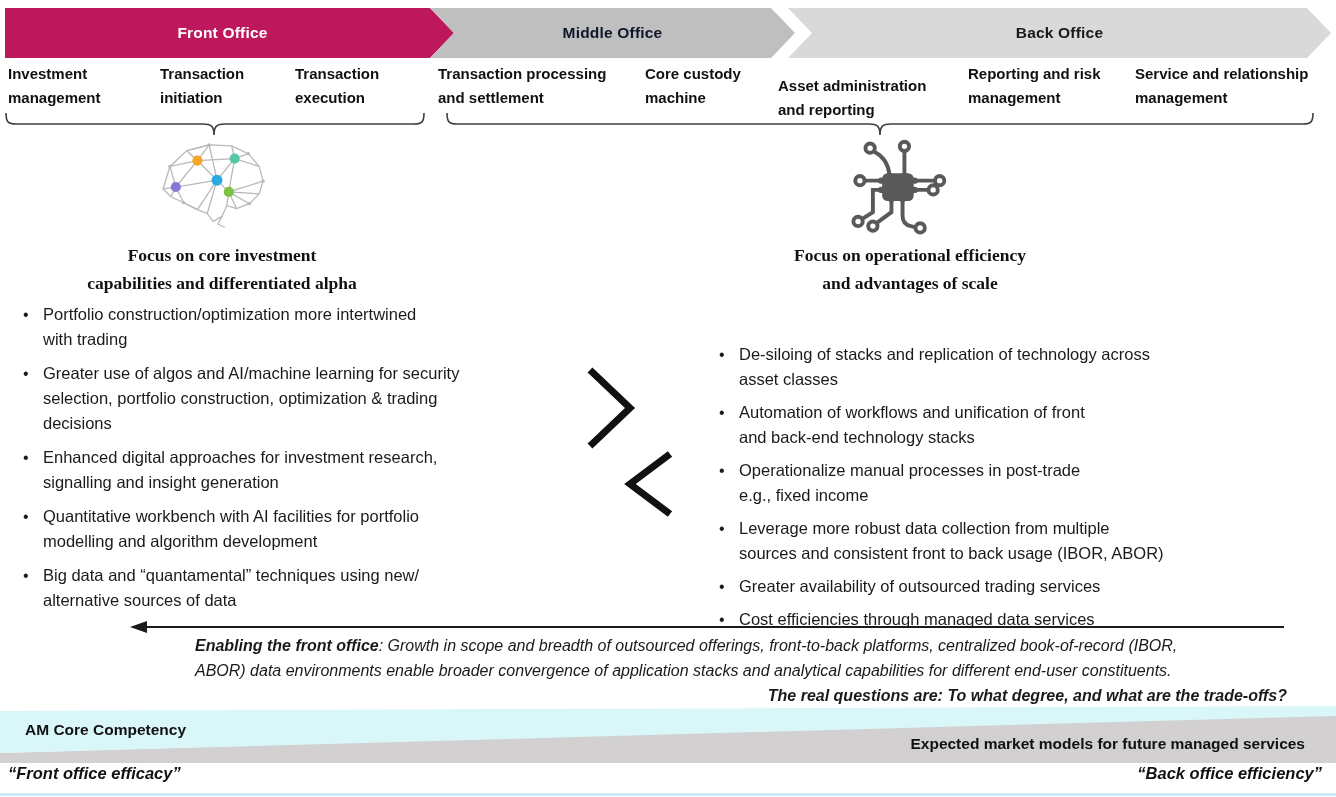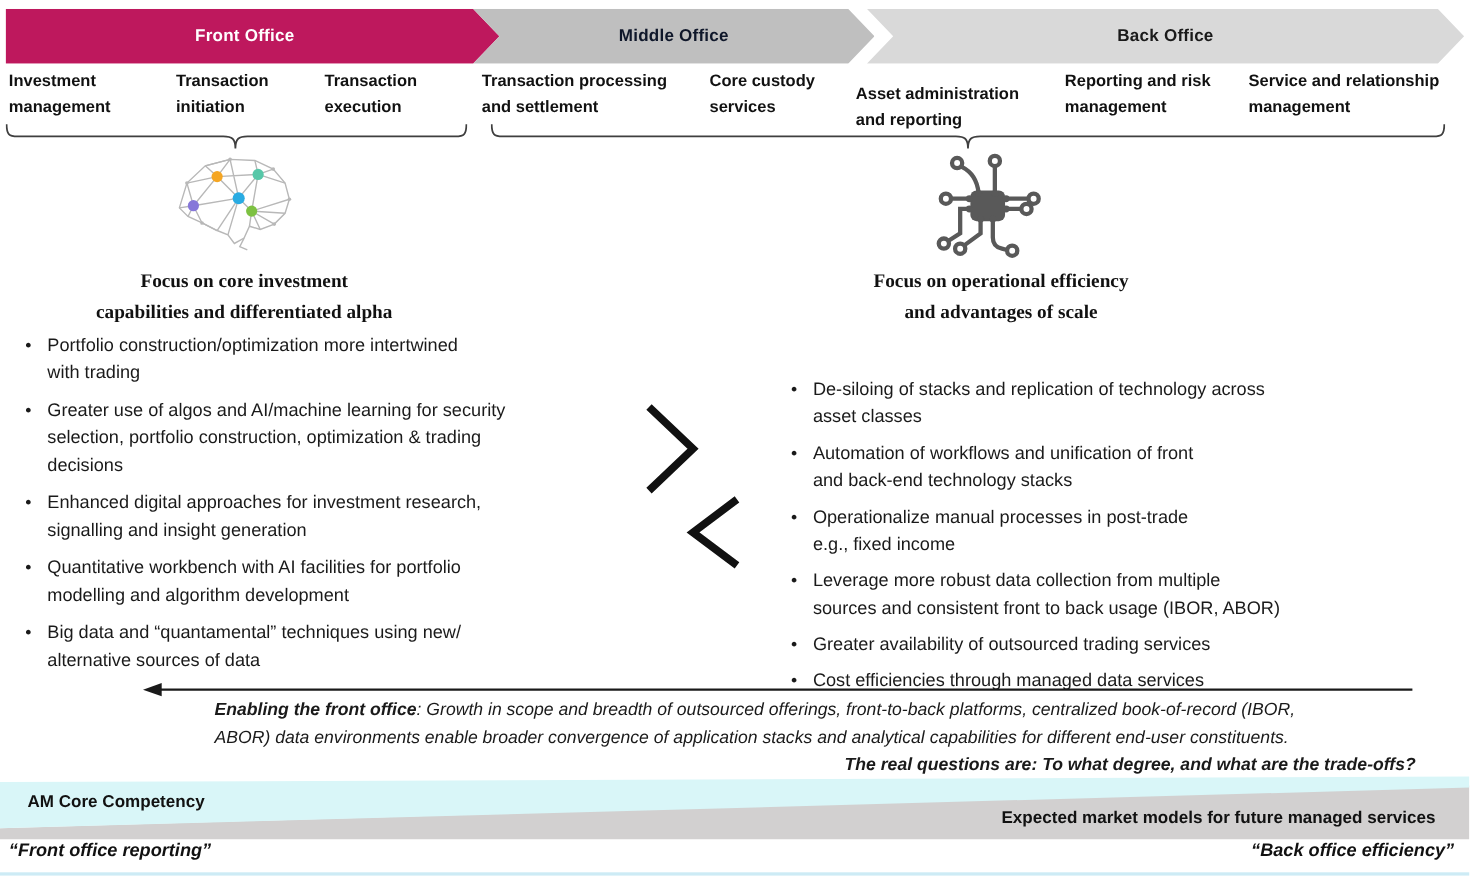--- a/index.html
+++ b/index.html
@@ -60,21 +60,21 @@
     <span>Middle Office</span>
   </div>
   <div class="chev chev-back">
     <span>Back Office</span>
   </div>
 
   <div class="func-label" style="left:8px;width:125px;">Investment management</div>
   <div class="func-label" style="left:160px;width:112px;">Transaction initiation</div>
   <div class="func-label" style="left:295px;width:112px;">Transaction execution</div>
   <div class="func-label" style="left:438px;width:195px;">Transaction processing and settlement</div>
-  <div class="func-label" style="left:645px;width:115px;">Core custody services</div>
+  <div class="func-label" style="left:645px;width:115px;">Core custody machine</div>
   <div class="func-label" style="left:778px;width:178px;margin-top:12px;">Asset administration and reporting</div>
   <div class="func-label" style="left:968px;width:165px;">Reporting and risk management</div>
   <div class="func-label" style="left:1135px;width:200px;">Service and relationship management</div>
 
   <svg class="abs" style="left:5px;top:110px;" width="420" height="28">
     <path d="M1,3 C1,12 3,14 11,14 L198,14 C206,14 209,16 209,25 C209,16 212,14 220,14 L409,14 C417,14 419,12 419,3" fill="none" stroke="#3f3f3f" stroke-width="1.6"></path>
   </svg>
   <svg class="abs" style="left:446px;top:110px;" width="868" height="28">
     <path d="M1,3 C1,12 3,14 11,14 L423,14 C431,14 434,16 434,25 C434,16 437,14 445,14 L857,14 C865,14 867,12 867,3" fill="none" stroke="#3f3f3f" stroke-width="1.6"></path>
   </svg>
@@ -179,17 +179,17 @@
     <div class="question">The real questions are: To what degree, and what are the trade-offs?</div>
   </div>
 
   <svg class="abs" style="left:0;top:702px;" width="1336" height="66" viewBox="0 0 1336 66">
     <polygon points="0,51 1336,12 1336,61 0,61" fill="#D2D0D0"></polygon>
     <polygon points="0,9 1336,4 1336,14 0,51" fill="#D9F6F8"></polygon>
   </svg>
   <div class="wedge-label" id="wedge-label-left">AM Core Competency</div>
   <div class="wedge-label" id="wedge-label-right">Expected market models for future managed services</div>
 
-  <div class="quote" id="quote-left">“Front office reporting”</div>
+  <div class="quote" id="quote-left">“Front office efficacy”</div>
   <div class="quote" id="quote-right">“Back office efficiency”</div>
 
   <div id="bottom-line"></div>
 </div>
 
 </body></html>

